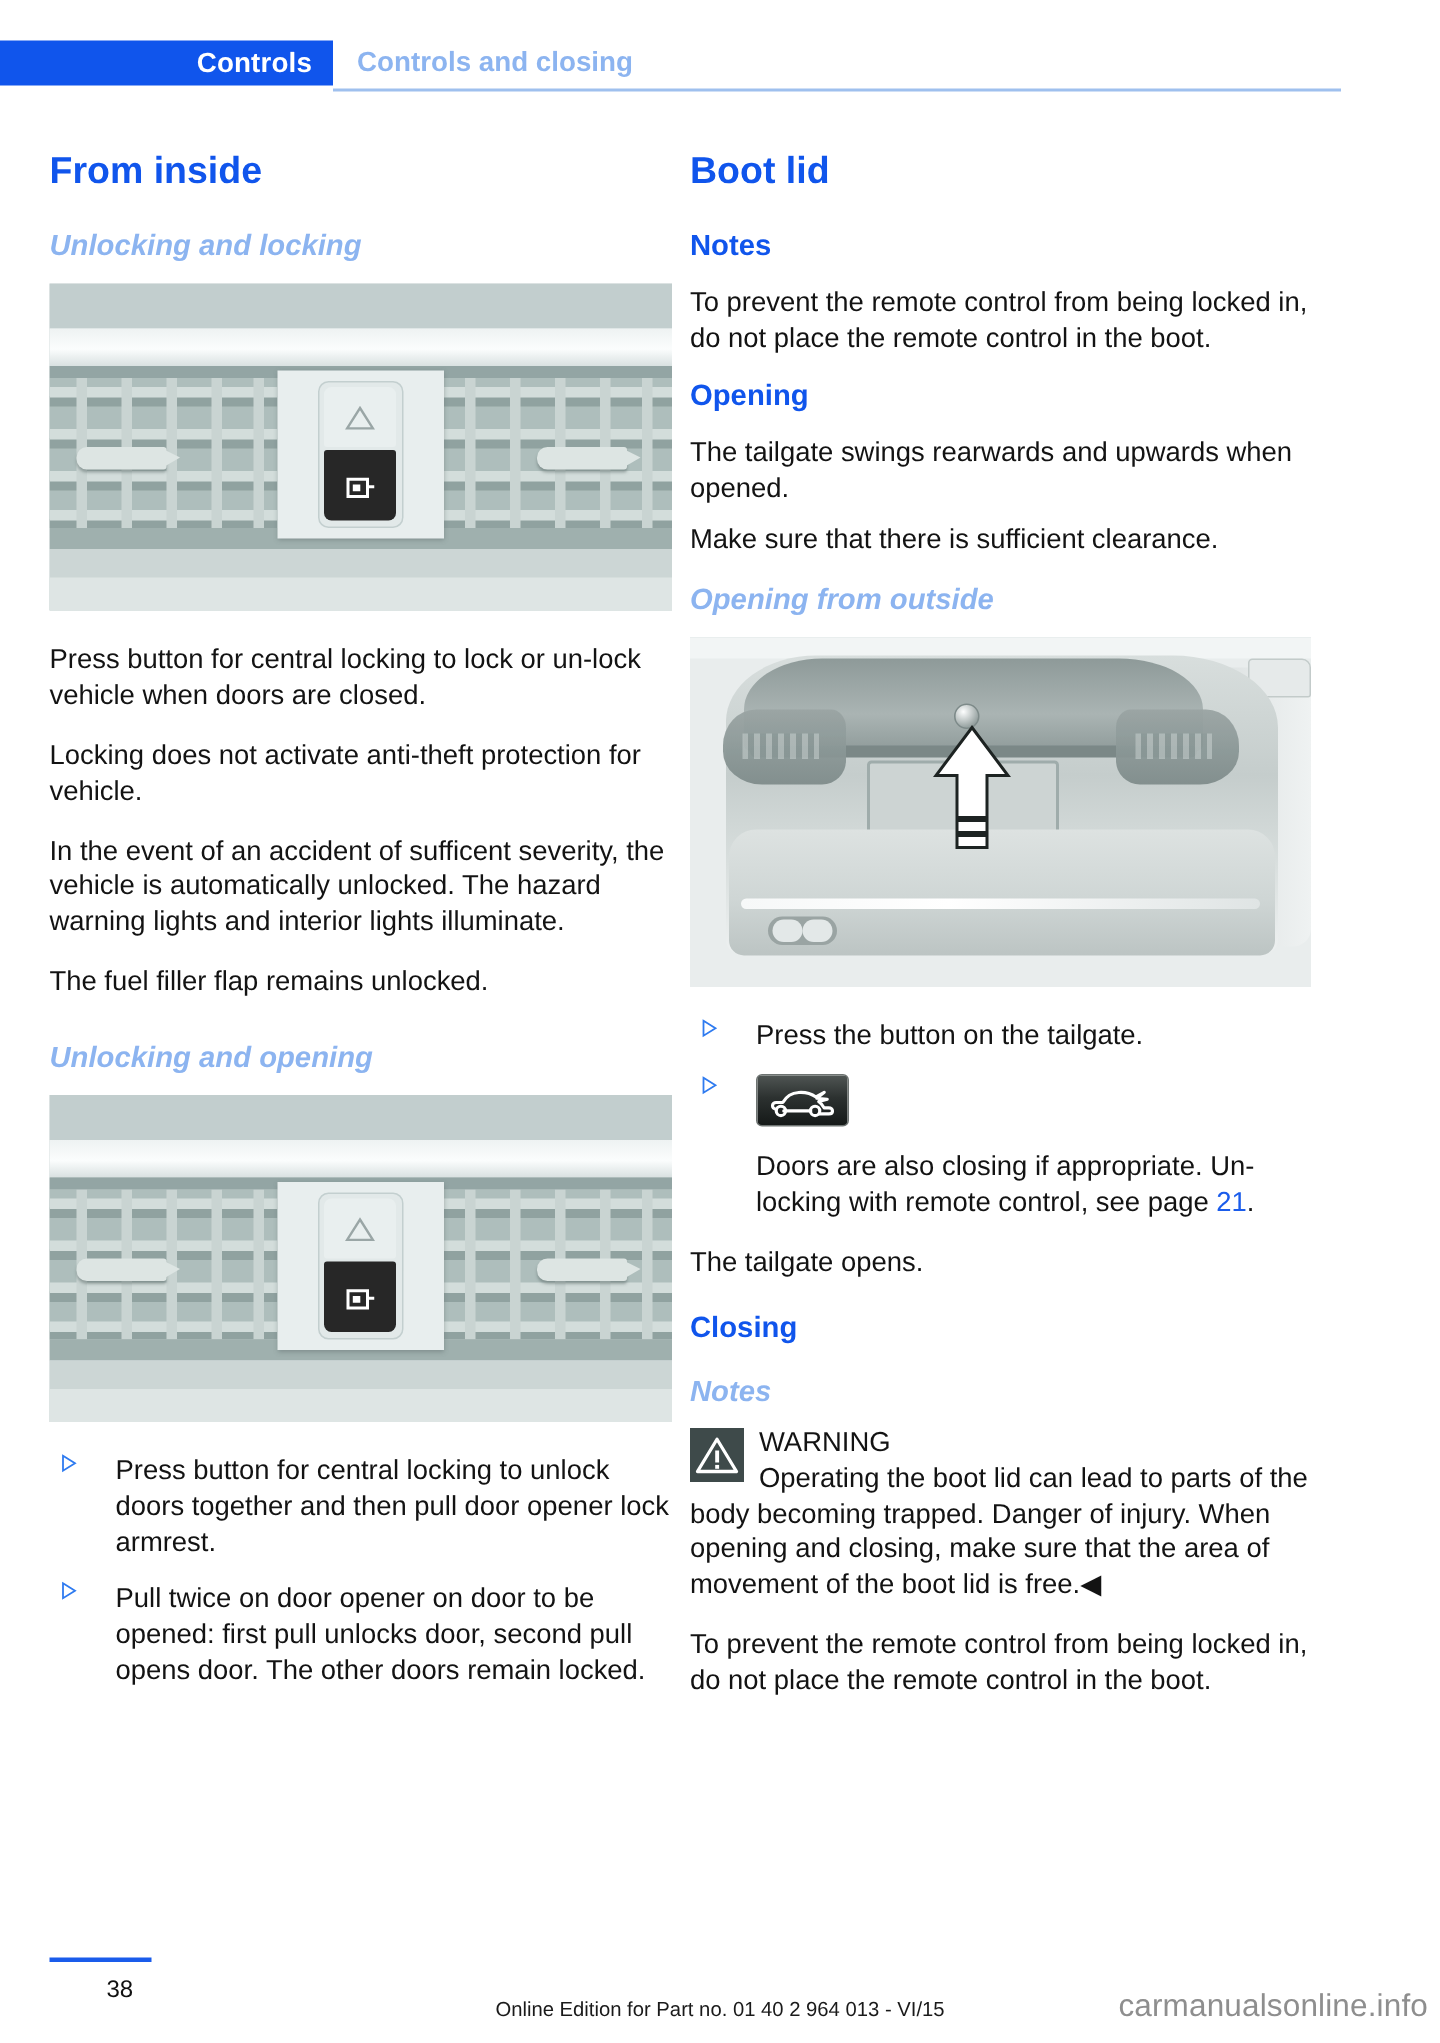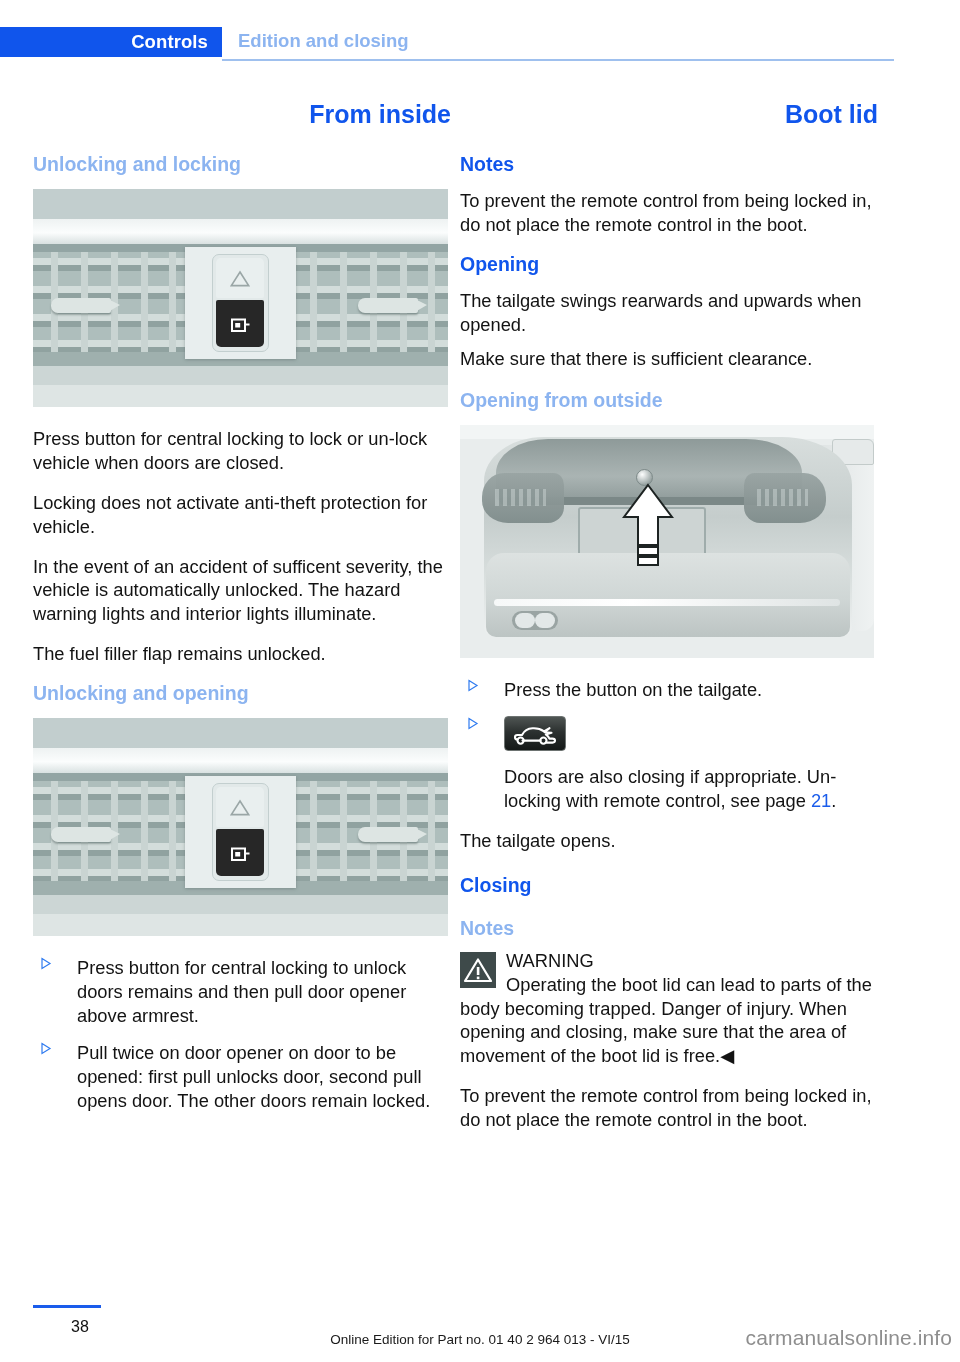--- a/index.html
+++ b/index.html
@@ -58,30 +58,29 @@
   .col-left  { left: 33px; }
   .col-right { left: 460px; }
 
   
   h1.title {
     margin: 0 0 25px 0;
     font-size: 25px;
     font-weight: bold;
     color: #1055ec;
     line-height: 1.12;
-    text-align: right;
   }
   h2.sub {
     margin: 0 0 14px 0;
     font-size: 19.5px;
     font-weight: bold;
     line-height: 1.15;
   }
   h2.sub.dark  { color: #1055ec; }
-  h2.sub.light { color: #8cb4f0; }
+  h2.sub.light { color: #8cb4f0; font-style: italic; }
 
   p.body {
     margin: 0 0 16px 0;
     font-size: 18.3px;
     line-height: 1.30;
     color: #131313;
   }
   p.body.tight { margin-bottom: 10px; }
   .link { color: #1a5ceb; }
 
@@ -363,21 +362,21 @@
     letter-spacing: .1px;
   }
 </style>
 </head>
 <body>
 
 <div class="header">
   <div class="header-tab">
     <span class="header-tab-label">Controls</span>
   </div>
-  <div class="header-section">Edition and closing</div>
+  <div class="header-section">Controls and closing</div>
   <div class="header-rule"></div>
 </div>
 
 <div class="col col-left">
 
   <h1 class="title">From inside</h1>
 
   <h2 class="sub light">Unlocking and locking</h2>
 
   <figure class="fig-frame fig-console">
@@ -438,21 +437,21 @@
         </div>
       </div>
     </div>
   </figure>
 
   <p class="body">Press button for central locking to lock or un-lock vehicle when doors are closed.</p>
   <p class="body">Locking does not activate anti-theft protection for vehicle.</p>
   <p class="body">In the event of an accident of sufficent severity, the vehicle is automatically unlocked. The hazard warning lights and interior lights illuminate.</p>
   <p class="body tight">The fuel filler flap remains unlocked.</p>
 
-  <h2 class="sub light" style="margin-top:16px">Unlocking and opening</h2>
+  <h2 class="sub light" style="margin-top:28px">Unlocking and opening</h2>
 
   <figure class="fig-frame fig-console">
     <div class="console">
       <div class="con-top-band"></div>
       <div class="con-hl"></div>
       <div class="con-mid"></div>
       <div class="con-mid-top"></div>
 
       <div class="vent-block vent-left">
         <div class="slat" style="top:6px"></div>
@@ -506,21 +505,21 @@
       </div>
     </div>
   </figure>
 
   <div class="bullet">
     <span class="bullet-mark">
       <svg width="12" height="13" viewBox="0 0 12 13">
           <path d="M2 1.5 L10 6.5 L2 11.5 Z" fill="none" stroke="#2f7bf0" stroke-width="1.2"></path>
         </svg>
     </span>
-    <span>Press button for central locking to unlock doors remains and then pull door opener above armrest.</span>
+    <span>Press button for central locking to unlock doors together and then pull door opener lock armrest.</span>
   </div>
 
   <div class="bullet">
     <span class="bullet-mark">
       <svg width="12" height="13" viewBox="0 0 12 13">
           <path d="M2 1.5 L10 6.5 L2 11.5 Z" fill="none" stroke="#2f7bf0" stroke-width="1.2"></path>
         </svg>
     </span>
     <span>Pull twice on door opener on door to be opened: first pull unlocks door, second pull opens door. The other doors remain locked.</span>
   </div>

